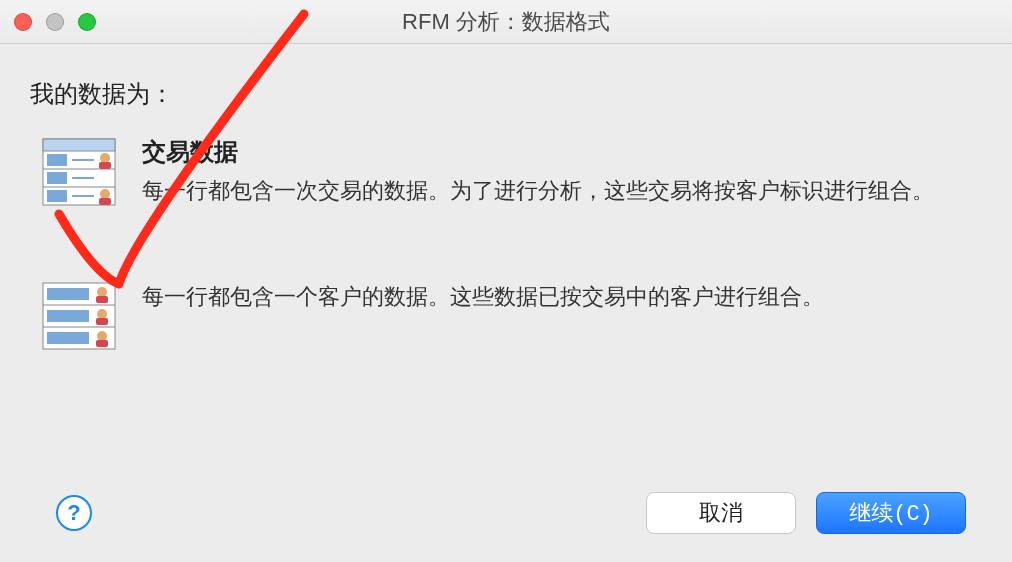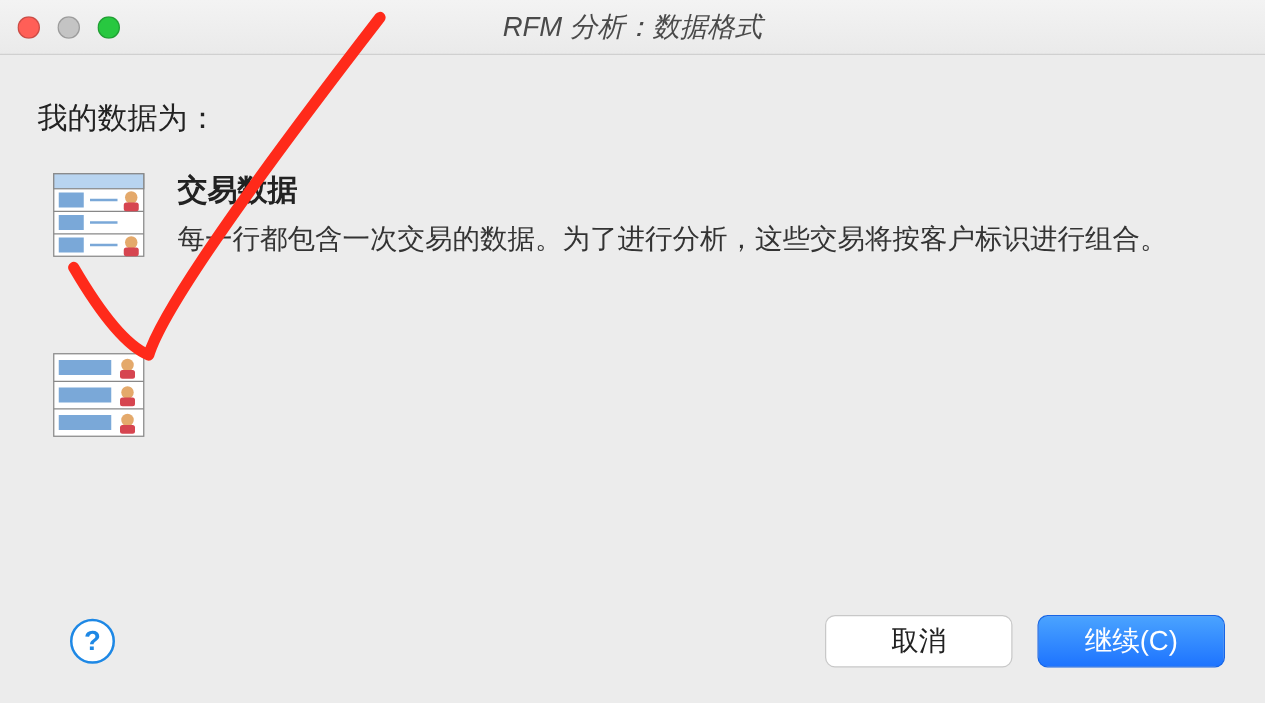--- a/index.html
+++ b/index.html
@@ -10,21 +10,20 @@
       color: #222;
     }
     .titlebar {
       height: 44px;
       display: flex;
       align-items: center;
       border-bottom: 1px solid #d0d0d0;
       position: relative;
       padding-left: 14px;
       background: linear-gradient(#f3f3f3, #eaeaea);
-      font-style: italic;
     }
     .traffic-lights {
       display: flex;
       gap: 14px;
       align-items: center;
     }
     .traffic-light {
       width: 18px; height: 18px; border-radius: 50%;
       border: 1px solid rgba(0,0,0,0.2);
     }
@@ -95,33 +94,33 @@
       cursor: pointer;
     }
     .spacer { flex: 1; }
     .btn {
       height: 42px;
       min-width: 150px;
       padding: 0 28px;
       font-size: 22px;
       border-radius: 8px;
       cursor: pointer;
-      display: inline-flex; align-items: center; justify-content: center;
+      display: inline-flex; align-items: center; justify-content: center; font-family: Liberation Mono, monospace;
     }
     .btn-secondary {
       background: #fff;
       border: 1px solid #c8c8c8;
       color: #222;
       margin-right: 20px;
     }
     .btn-primary {
       background: linear-gradient(#4aa3ff, #1e74ff);
       border: 1px solid #1665e6;
       color: #fff;
-      margin-right: 2px;
+      margin-right: 16px;
     }
     .checkmark-annotation {
       position: absolute;
       top: -40px;
       left: 24px;
       width: 320px;
       height: 320px;
       pointer-events: none;
     }
     svg.icon-svg { display:block; }
@@ -183,20 +182,21 @@
 
           <circle cx="60" cy="10" r="5" fill="#e4a96b"></circle>
           <rect x="54" y="14" width="12" height="7" rx="2" fill="#d64550"></rect>
           <circle cx="60" cy="32" r="5" fill="#e4a96b"></circle>
           <rect x="54" y="36" width="12" height="7" rx="2" fill="#d64550"></rect>
           <circle cx="60" cy="54" r="5" fill="#e4a96b"></circle>
           <rect x="54" y="58" width="12" height="7" rx="2" fill="#d64550"></rect>
         </svg>
       </div>
       <div class="text">
+        <div class="desc">每一行都包含一个客户的数据。这些数据已按交易中的客户进行组合。</div>
       </div>
     </div>
 
   </div>
 
   <svg class="checkmark-annotation" viewBox="0 0 320 320">
     <path d="M 35 210 Q 70 270 95 280 Q 110 230 280 10" fill="none" stroke="#ff2a1a" stroke-width="9" stroke-linecap="round" stroke-linejoin="round"></path>
   </svg>
 
   <div class="buttons">

